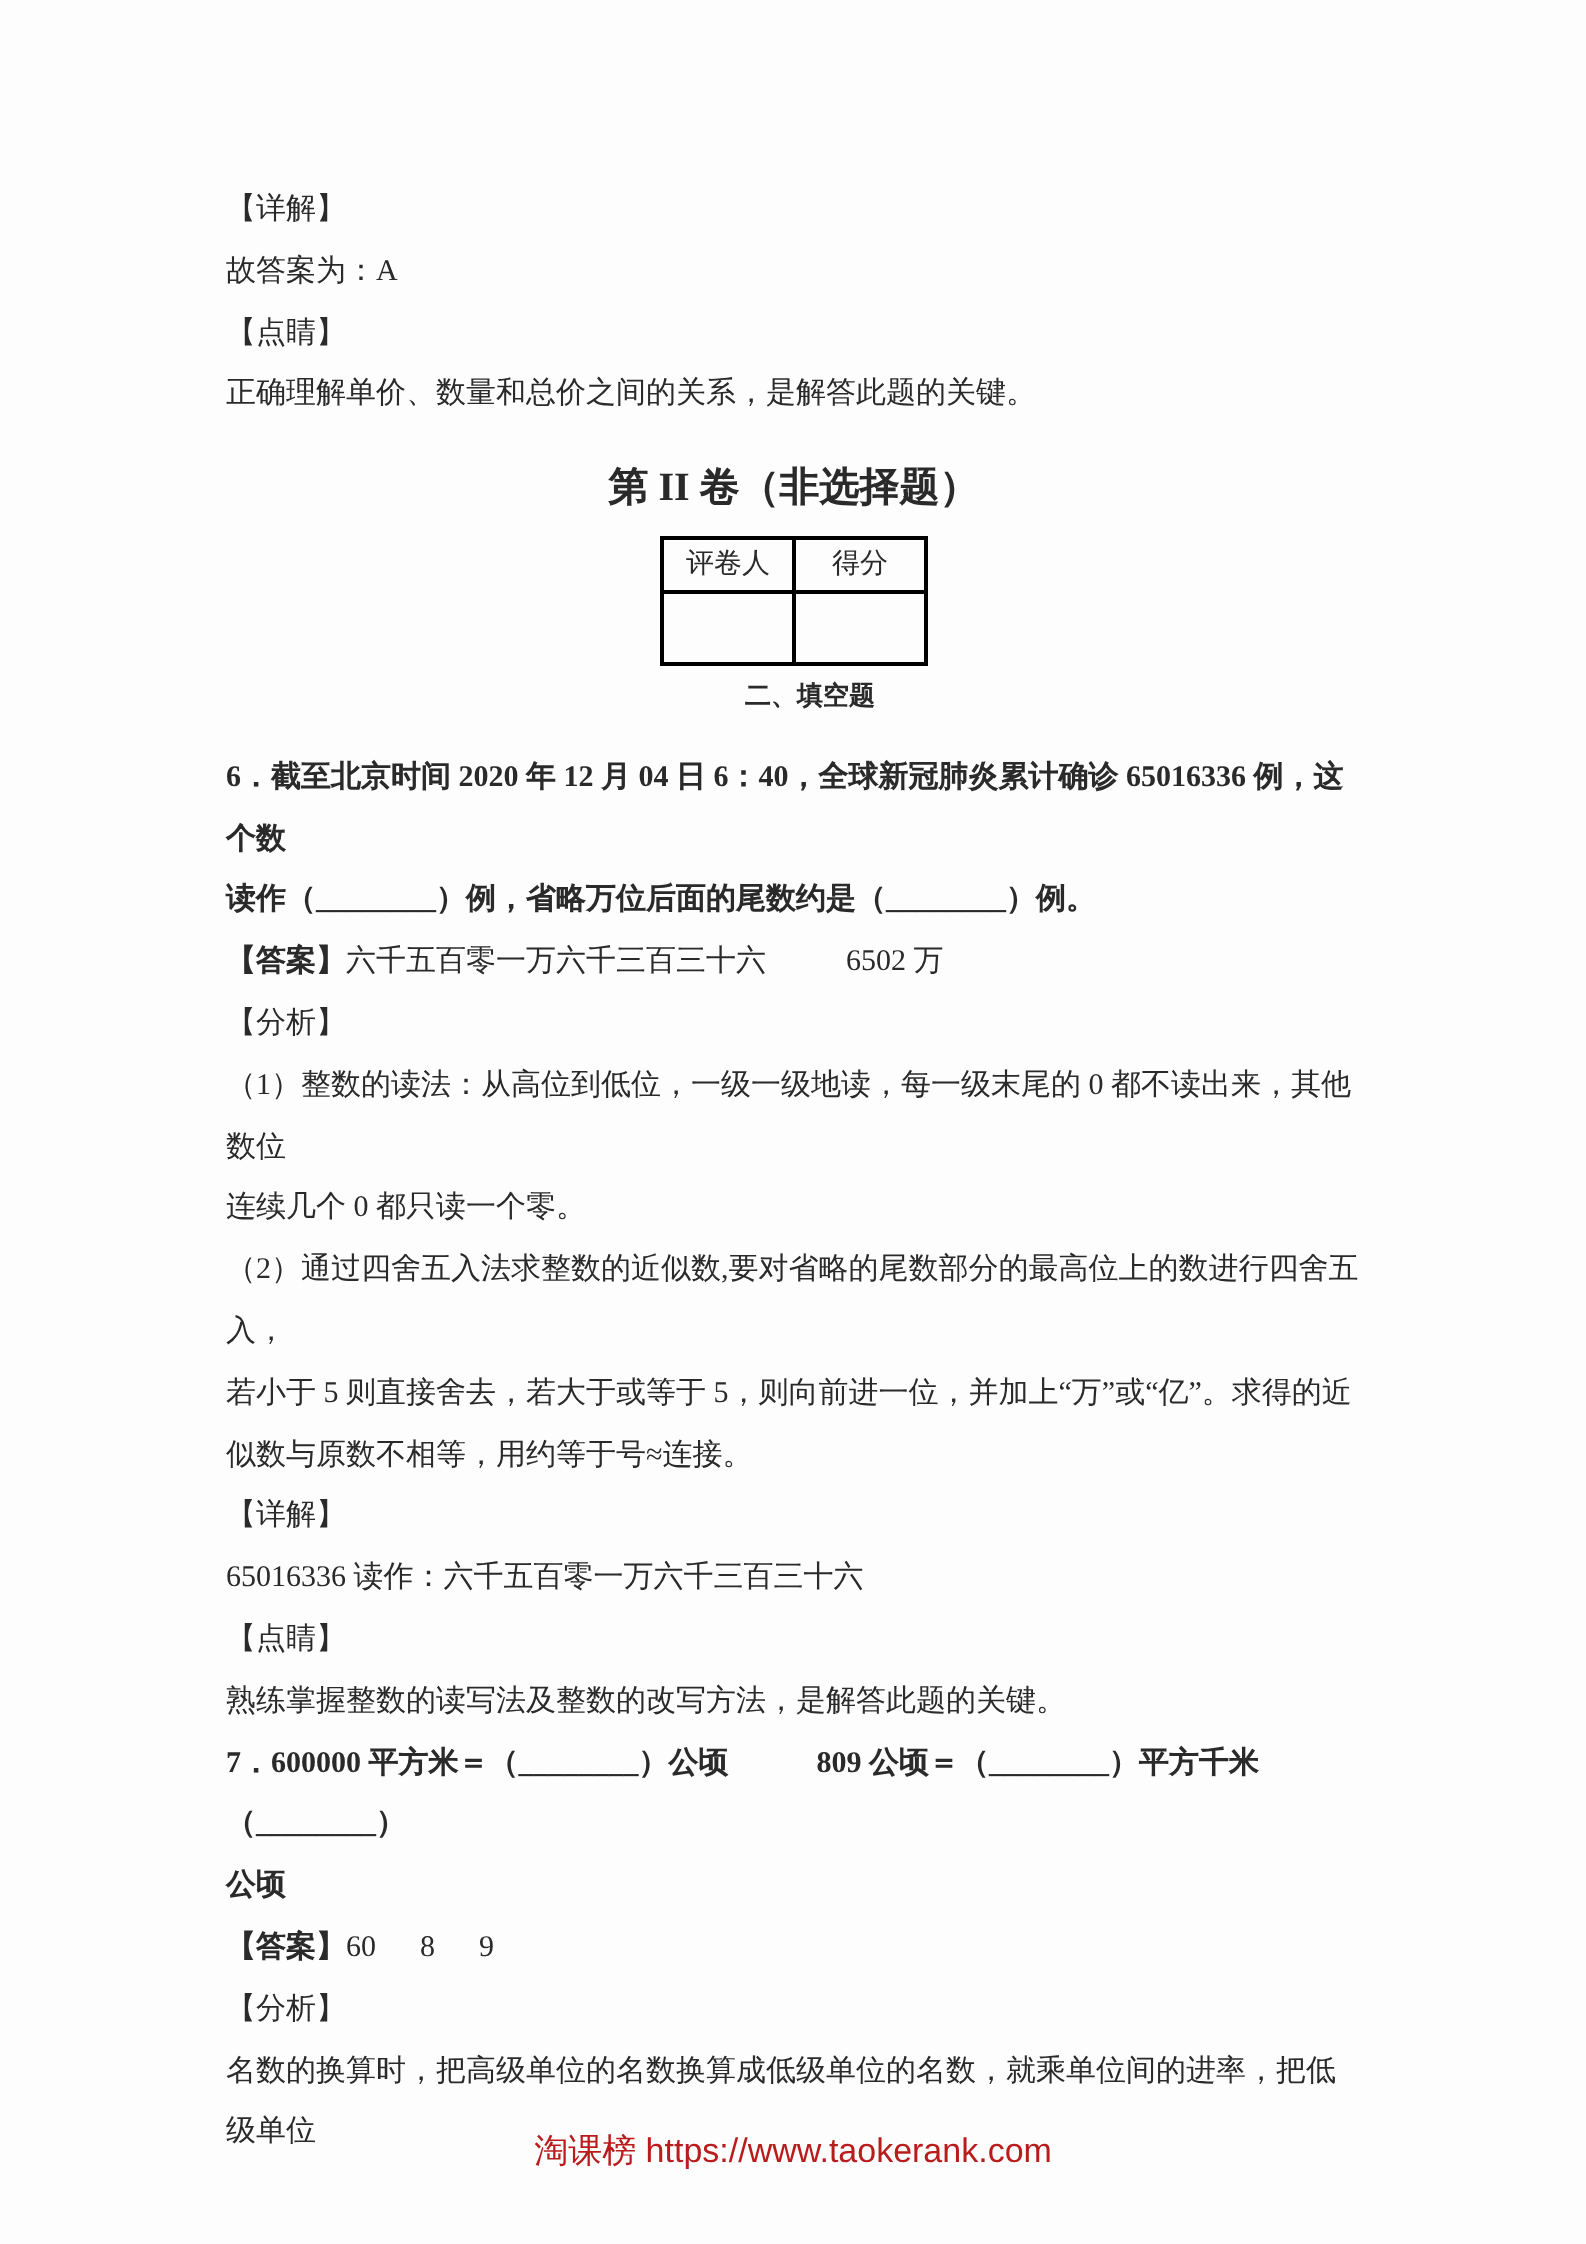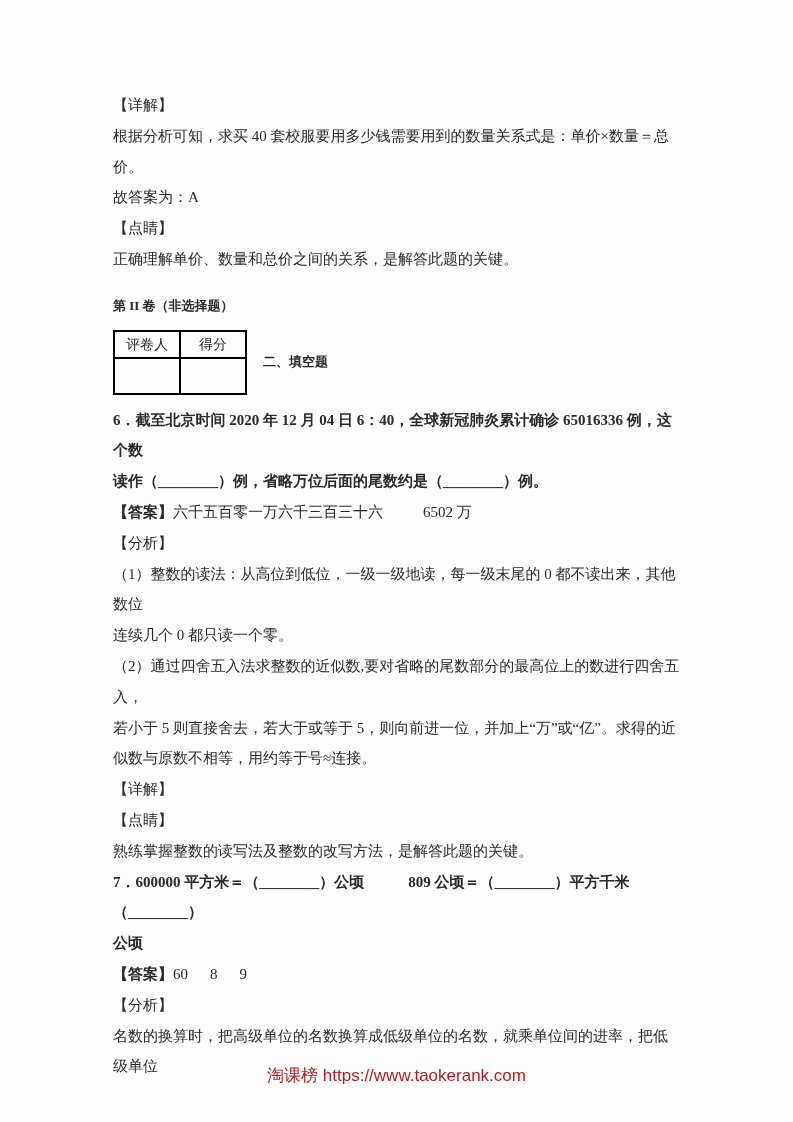--- a/index.html
+++ b/index.html
@@ -14,34 +14,35 @@
     color: #2a2a2a;
   }
   .content {
     padding: 90px 112px 0 113px;
     font-size: 15px;
     line-height: 30.8px;
   }
   .content p { margin: 0; }
   .bold { font-weight: bold; }
   .section-title {
-    text-align: left;
+    text-align: center;
     font-weight: bold;
-    font-size: 13px;
+    font-size: 20px;
     margin: 0;
     padding-top: 16px;
     padding-bottom: 2px;
     line-height: 30.8px;
     font-family: Liberation Serif, serif;
   }
   .grader-row {
     display: flex;
     align-items: center;
     margin-top: 6px;
     margin-bottom: 10px;
+    flex-direction: column;
   }
   .grading-table {
     border-collapse: collapse;
     background: #fdfdfd;
   }
   .grading-table td {
     border: 2px solid #000000;
     width: 66px;
     text-align: center;
     font-size: 14px;
@@ -72,21 +73,20 @@
     font-size: 17px;
     color: #b91c1c;
   }
 </style>
 </head>
 <body>
 
 <div class="content">
 
   <p>【详解】</p>
-  <p>根据分析可知，求买 40 套校服要用多少钱需要用到的数量关系式是：单价×数量＝总价。</p>
   <p>故答案为：A</p>
   <p>【点睛】</p>
   <p>正确理解单价、数量和总价之间的关系，是解答此题的关键。</p>
 
   <p class="section-title">第 II 卷（非选择题）</p>
 
   <div class="grader-row">
     <table class="grading-table">
       <tbody>
         <tr class="header-row">
@@ -105,20 +105,21 @@
   <p class="bold">6．截至北京时间 2020 年 12 月 04 日 6：40，全球新冠肺炎累计确诊 65016336 例，这个数</p>
   <p class="bold">读作（________）例，省略万位后面的尾数约是（________）例。</p>
   <p><span class="bold">【答案】</span><span>六千五百零一万六千三百三十六</span><span class="ans-gap">6502 万</span></p>
   <p>【分析】</p>
   <p>（1）整数的读法：从高位到低位，一级一级地读，每一级末尾的 0 都不读出来，其他数位</p>
   <p>连续几个 0 都只读一个零。</p>
   <p>（2）通过四舍五入法求整数的近似数,要对省略的尾数部分的最高位上的数进行四舍五入，</p>
   <p>若小于 5 则直接舍去，若大于或等于 5，则向前进一位，并加上“万”或“亿”。求得的近</p>
   <p>似数与原数不相等，用约等于号≈连接。</p>
   <p>【详解】</p>
+  <p>65016336 读作：六千五百零一万六千三百三十六</p>
   <p>【点睛】</p>
   <p>熟练掌握整数的读写法及整数的改写方法，是解答此题的关键。</p>
 
   <p class="bold"><span>7．600000 平方米＝（________）公顷</span><span class="gap-block">809 公顷＝（________）平方千米（________）</span></p>
   <p class="bold">公顷</p>
   <p><span class="bold">【答案】</span><span>60</span><span class="ans-gap-sm">8</span><span class="ans-gap-sm">9</span></p>
   <p>【分析】</p>
   <p>名数的换算时，把高级单位的名数换算成低级单位的名数，就乘单位间的进率，把低级单位</p>
 
 </div>

